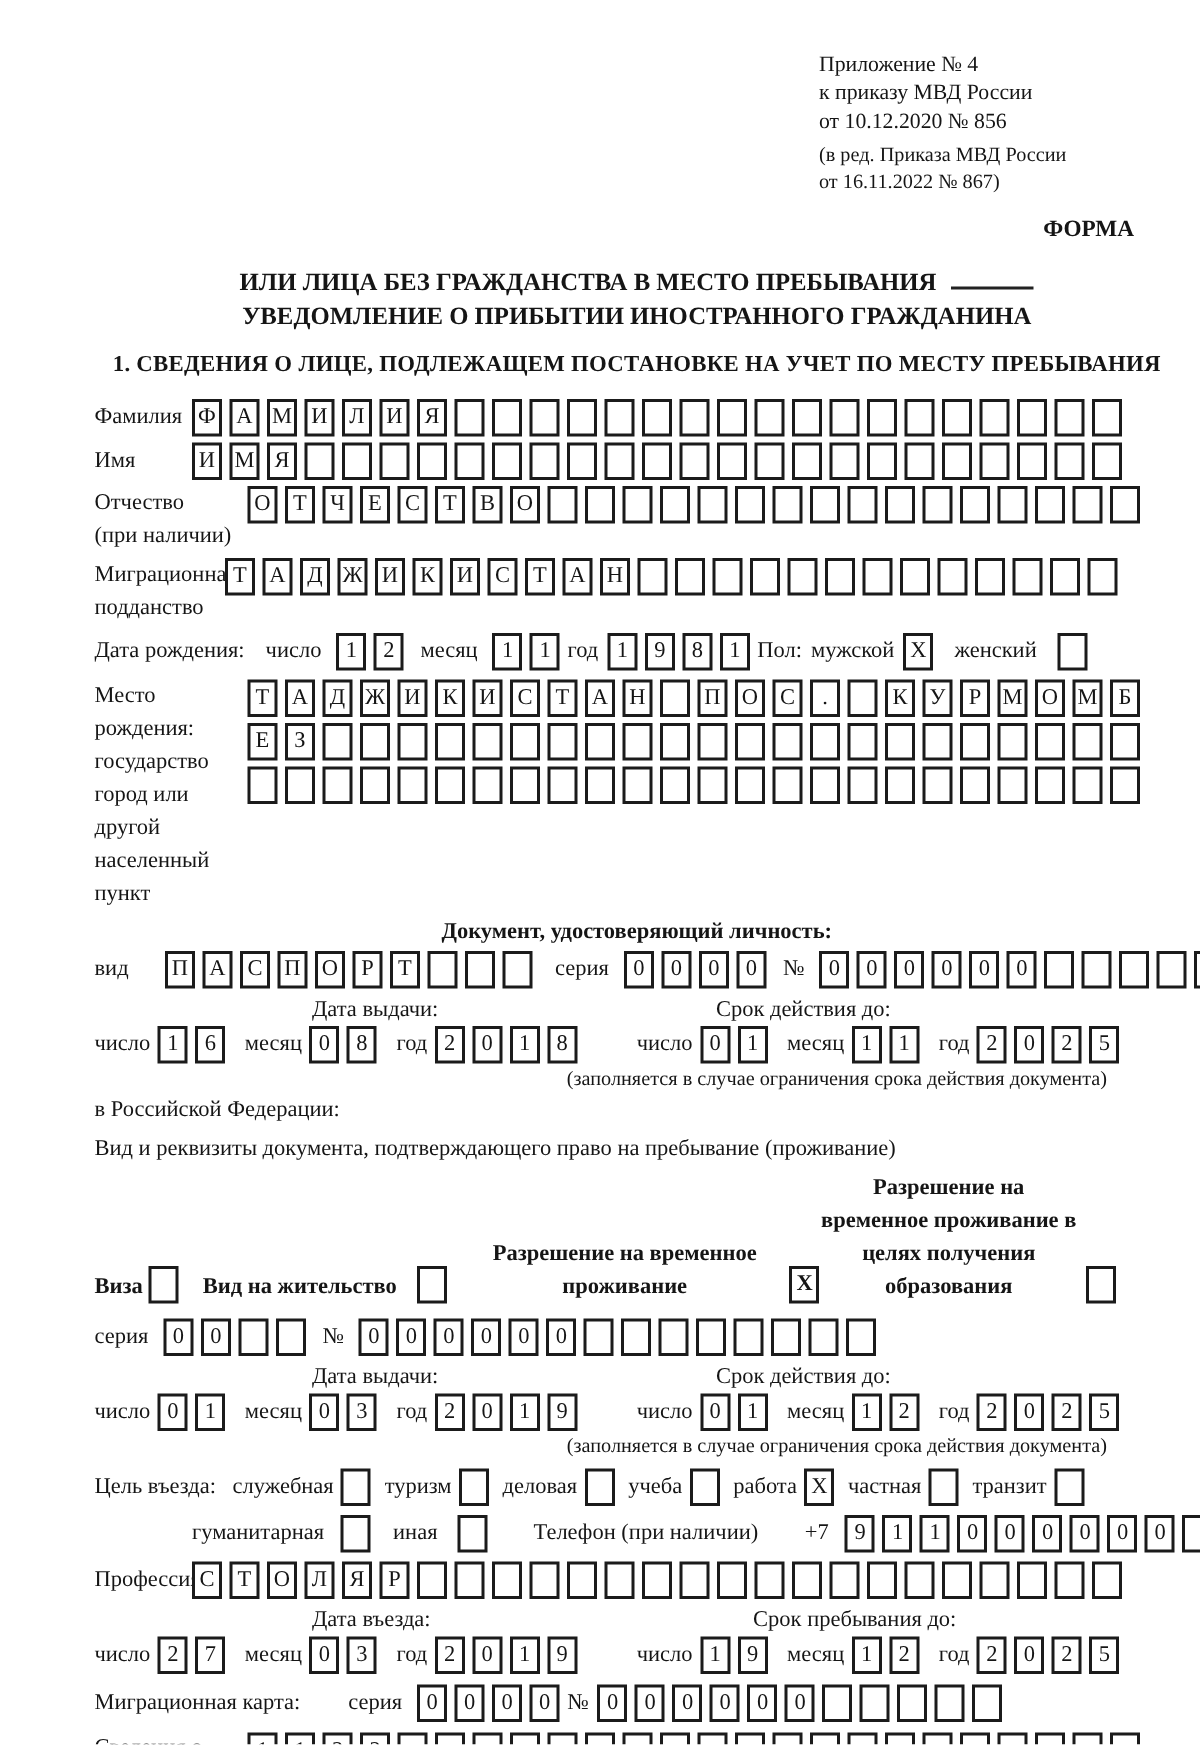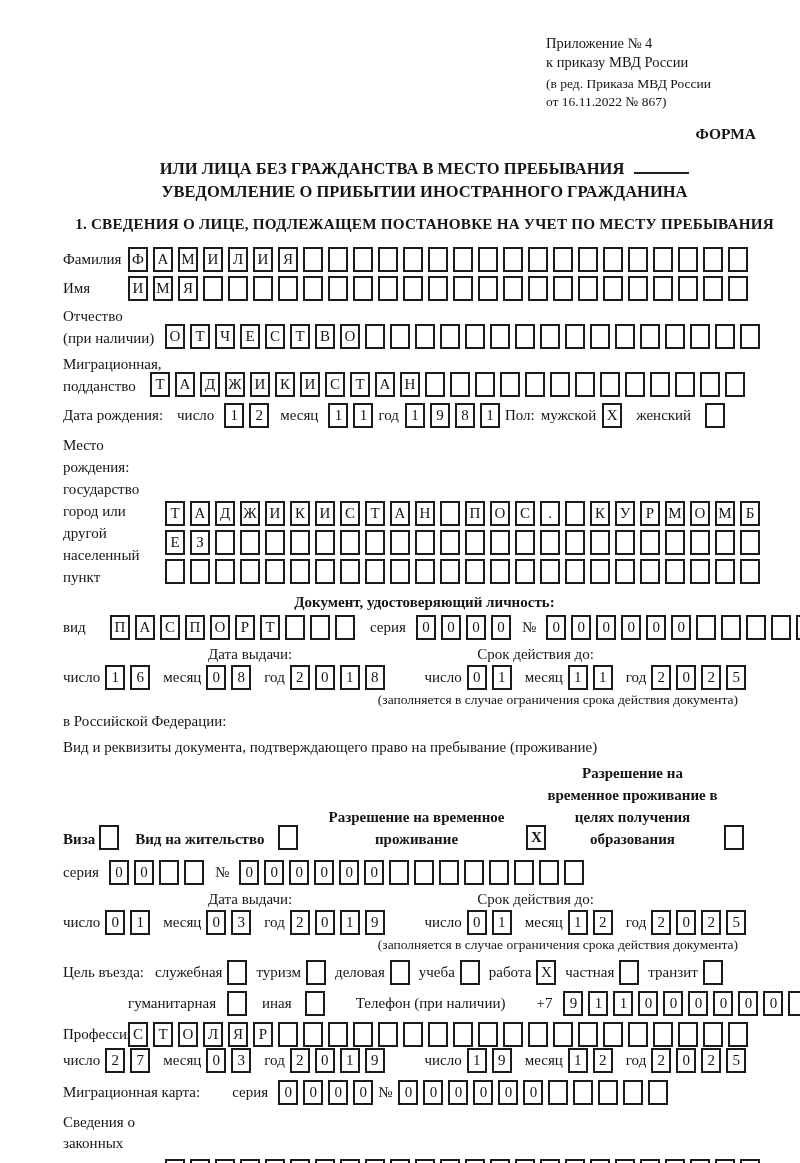--- a/index.html
+++ b/index.html
@@ -9,21 +9,21 @@
     font-family:"Liberation Serif", serif;font-size:15px;overflow:hidden;
   }
   
   .appendix{width:230px;margin-left:auto;margin-right:10px;line-height:19px;font-size:14.5px;}
   .appendix .amend{font-size:13.5px;margin-top:3px;line-height:18px;}
   .form-label{text-align:right;padding-right:30px;font-weight:bold;font-size:15.5px;margin-top:14px;}
   .title{ text-align:center;font-weight:bold;font-size:16.5px;line-height:23px;margin-top:14px;}
   .title .uline{display:inline-block;width:55px;border-bottom:2px solid #222;height:14px;margin-left:10px;}
   .sec-heading{font-weight:bold;font-size:15.2px;text-align:center;margin-top:12px;letter-spacing:0.2px;}
   
-  .frow{display:flex;align-items:flex-end;margin-top:4px;font-family:Liberation Serif, serif;}
+  .frow{display:flex;align-items:flex-start;margin-top:4px;font-family:Liberation Serif, serif;}
   .flabel{flex-shrink:0;line-height:25px;}
   .flabel.two{line-height:22px;}
   .w65{width:65px;}.w87{width:87px;}.w102{width:102px;}.w47{width:47px;}
   .cellgrid{white-space:nowrap;display:inline-block;}
   .cell,.cbox{
     display:inline-block;box-sizing:border-box;width:20px;height:25px;
     border:2px solid #1b1b1b;margin-right:5px;text-align:center;
     font-size:15px;line-height:20px;vertical-align:top;background:#fff;
   }
   .cbox{margin-right:0;flex-shrink:0;}
@@ -49,20 +49,21 @@
   .lr-lbl{line-height:21px;}
 </style>
 </head>
 <body>
 
 <div class="page">
 
   <div class="appendix">
     <div>Приложение № 4</div>
     <div>к приказу МВД России</div>
+    <div>от 10.12.2020 № 856</div>
     <div class="amend">
       <div>(в ред. Приказа МВД России</div>
       <div>от 16.11.2022 № 867)</div>
     </div>
   </div>
 
   <div class="form-label">ФОРМА</div>
 
   <div class="title">
     <div><span>ИЛИ ЛИЦА БЕЗ ГРАЖДАНСТВА В МЕСТО ПРЕБЫВАНИЯ</span><span class="uline"></span></div>
@@ -236,20 +237,24 @@
     <span class="ilbl" style="margin-left:22px;">Телефон (при наличии)</span>
     <span class="ilbl" style="margin-left:26px;">+7</span>
     <span class="cellgrid gap6"><span class="cell">9</span><span class="cell">1</span><span class="cell">1</span><span class="cell">0</span><span class="cell">0</span><span class="cell">0</span><span class="cell">0</span><span class="cell">0</span><span class="cell">0</span><span class="cell">&nbsp;</span></span>
   </div>
 
   <div class="frow" style="margin-top:6px;">
     <span class="flabel w65">Профессия</span>
     <span class="cellgrid"><span class="cell">С</span><span class="cell">Т</span><span class="cell">О</span><span class="cell">Л</span><span class="cell">Я</span><span class="cell">Р</span><span class="cell">&nbsp;</span><span class="cell">&nbsp;</span><span class="cell">&nbsp;</span><span class="cell">&nbsp;</span><span class="cell">&nbsp;</span><span class="cell">&nbsp;</span><span class="cell">&nbsp;</span><span class="cell">&nbsp;</span><span class="cell">&nbsp;</span><span class="cell">&nbsp;</span><span class="cell">&nbsp;</span><span class="cell">&nbsp;</span><span class="cell">&nbsp;</span><span class="cell">&nbsp;</span><span class="cell">&nbsp;</span><span class="cell">&nbsp;</span><span class="cell">&nbsp;</span><span class="cell">&nbsp;</span><span class="cell">&nbsp;</span></span>
   </div>
 
+  <div class="dhead">
+    <span class="h1">Дата въезда:</span>
+    <span class="h2" style="margin-left:215px;">Срок пребывания до:</span>
+  </div>
 
   <div class="drow">
     <span class="dgroup">
       <span class="dlbl">число</span>
       <span class="cellgrid"><span class="cell">2</span><span class="cell">7</span></span>
       <span class="dlbl">месяц</span>
       <span class="cellgrid"><span class="cell">0</span><span class="cell">3</span></span>
       <span class="dlbl">год</span>
       <span class="cellgrid"><span class="cell">2</span><span class="cell">0</span><span class="cell">1</span><span class="cell">9</span></span>
     </span>

